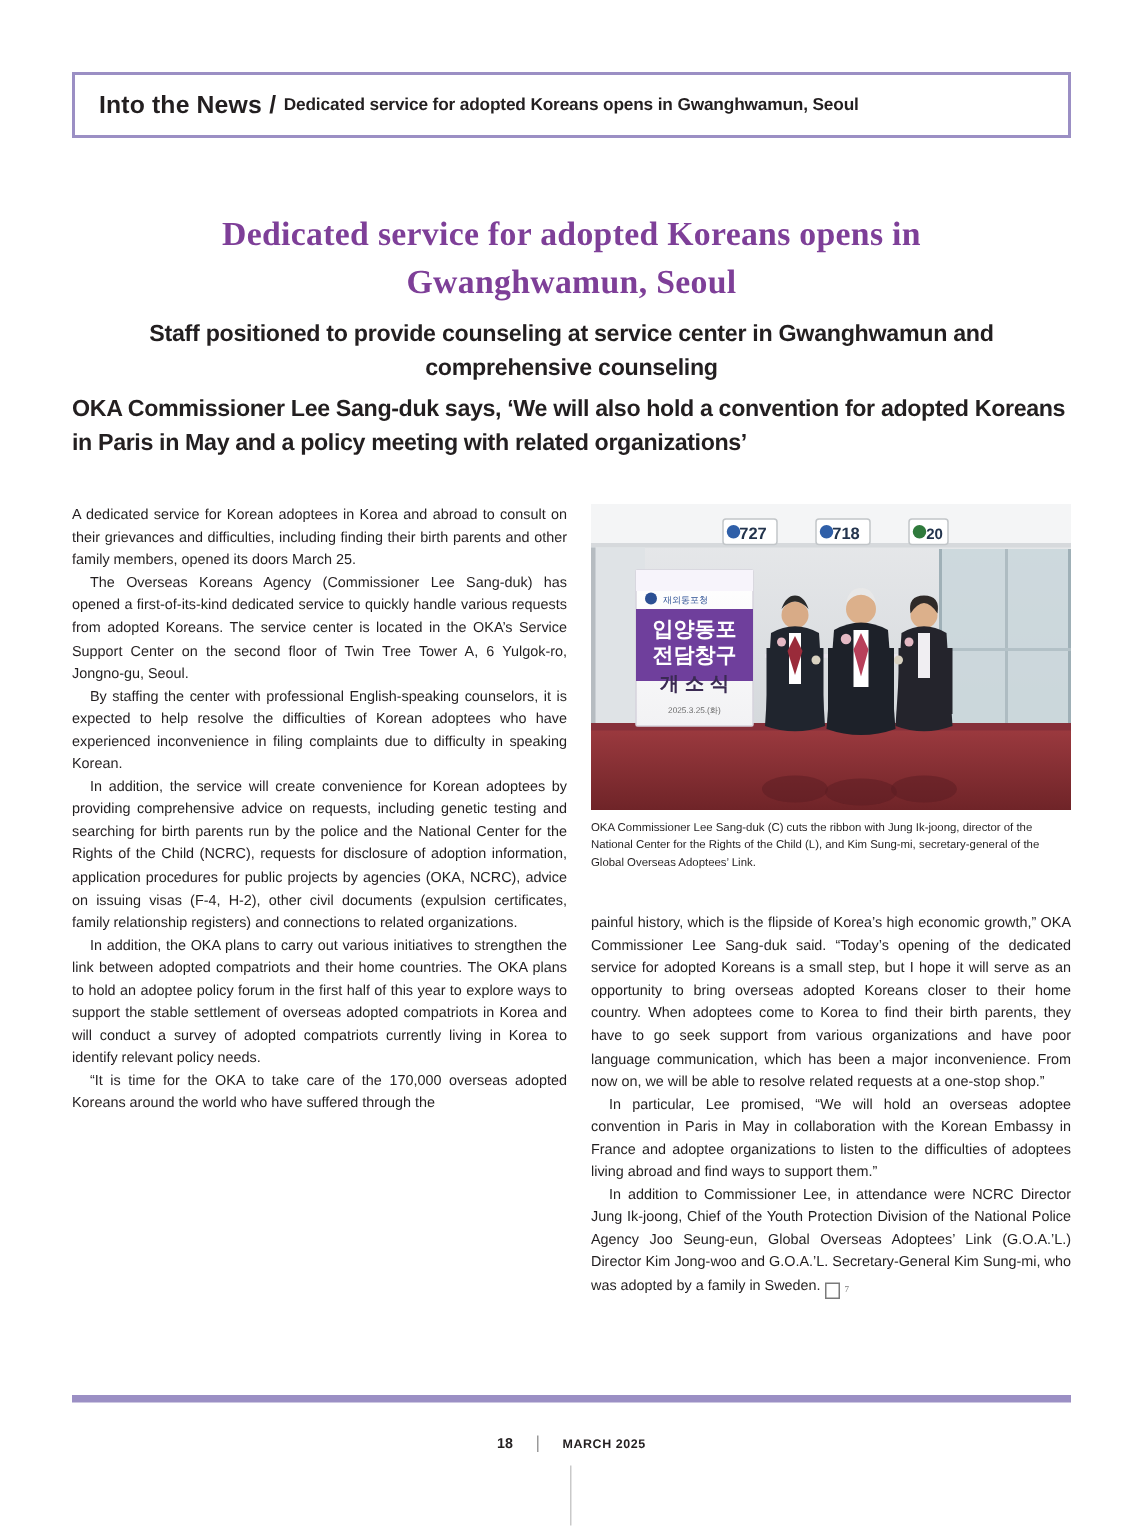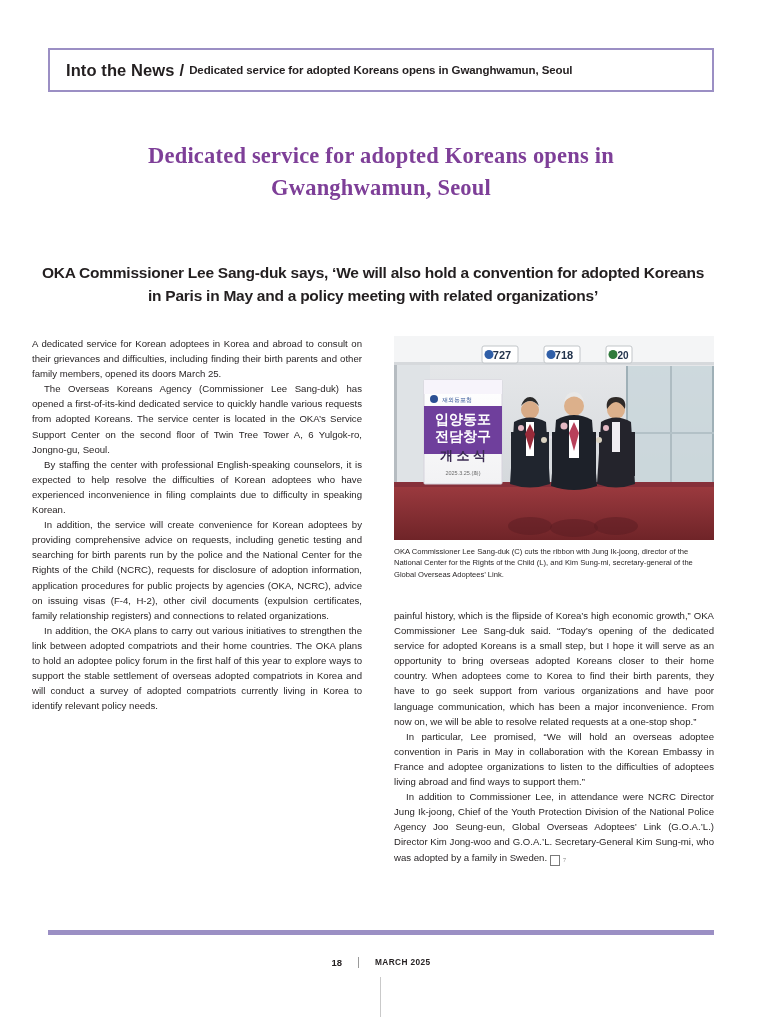--- a/index.html
+++ b/index.html
@@ -77,24 +77,23 @@
     width: 642px;
     text-align: center;
     font-size: 15.5px;
     font-weight: bold;
     line-height: 23px;
     color: #231f20;
     letter-spacing: -0.2px;
   }
   .subhead2 {
     position: absolute;
-    left: 36px;
+    left: 48px;
     top: 261px;
     width: 674px;
-    text-align: center;
     font-size: 15.5px;
     font-weight: bold;
     line-height: 23px;
     color: #231f20;
     letter-spacing: -0.25px;
   }
 
   
   .col {
     position: absolute;
@@ -104,21 +103,21 @@
     color: #231f20;
   }
   .col p {
     margin: 0;
     text-indent: 12px;
   }
   .col p.noindent {
     text-indent: 0;
   }
   .col-left {
-    left: 32px;
+    left: 48px;
     top: 336px;
     width: 330px;
   }
   .col-right-lower {
     left: 394px;
     top: 608px;
     width: 320px;
   }
 
   
@@ -209,28 +208,30 @@
 
 <div class="page">
 
   <div class="header-band">
     <span class="kicker">Into the News</span>
     <span class="slash">/</span>
     <span class="head-title">Dedicated service for adopted Koreans opens in Gwanghwamun, Seoul</span>
   </div>
 
   <div class="headline">Dedicated service for adopted Koreans opens in Gwanghwamun, Seoul</div>
+  <div class="subhead">Staff positioned to provide counseling at service center in Gwanghwamun and comprehensive counseling</div>
   <div class="subhead2">OKA Commissioner Lee Sang-duk says, ‘We will also hold a convention for adopted Koreans in Paris in May and a policy meeting with related organizations’</div>
 
   <div class="col col-left">
     <p class="noindent">A dedicated service for Korean adoptees in Korea and abroad to consult on their grievances and difficulties, including finding their birth parents and other family members, opened its doors March 25.</p>
     <p>The Overseas Koreans Agency (Commissioner Lee Sang-duk) has opened a first-of-its-kind dedicated service to quickly handle various requests from adopted Koreans. The service center is located in the OKA’s Service Support Center on the second floor of Twin Tree Tower A, 6 Yulgok-ro, Jongno-gu, Seoul.</p>
     <p>By staffing the center with professional English-speaking counselors, it is expected to help resolve the difficulties of Korean adoptees who have experienced inconvenience in filing complaints due to difficulty in speaking Korean.</p>
     <p>In addition, the service will create convenience for Korean adoptees by providing comprehensive advice on requests, including genetic testing and searching for birth parents run by the police and the National Center for the Rights of the Child (NCRC), requests for disclosure of adoption information, application procedures for public projects by agencies (OKA, NCRC), advice on issuing visas (F-4, H-2), other civil documents (expulsion certificates, family relationship registers) and connections to related organizations.</p>
     <p>In addition, the OKA plans to carry out various initiatives to strengthen the link between adopted compatriots and their home countries. The OKA plans to hold an adoptee policy forum in the first half of this year to explore ways to support the stable settlement of overseas adopted compatriots in Korea and will conduct a survey of adopted compatriots currently living in Korea to identify relevant policy needs.</p>
+    <p>“It is time for the OKA to take care of the 170,000 overseas adopted Koreans around the world who have suffered through the</p>
   </div>
 
   <div class="photo">
     <svg width="320" height="204" viewBox="0 0 320 204" xmlns="http://www.w3.org/2000/svg">
       <defs>
         <linearGradient id="wallg" x1="0" y1="0" x2="0" y2="1">
           <stop offset="0%" stop-color="#e9eaec"></stop>
           <stop offset="100%" stop-color="#cdd2d6"></stop>
         </linearGradient>
         <linearGradient id="floorg" x1="0" y1="0" x2="0" y2="1">

